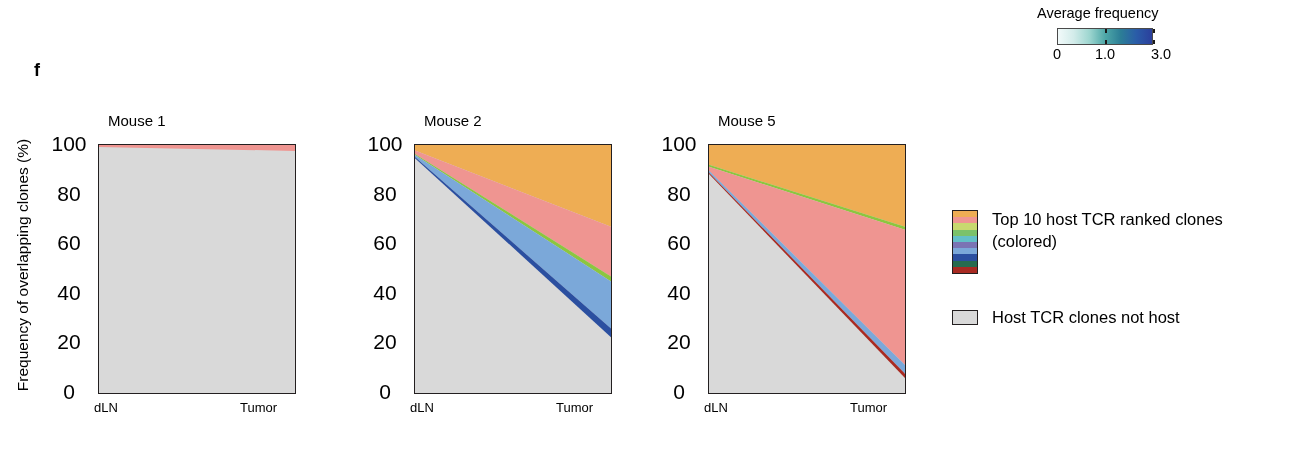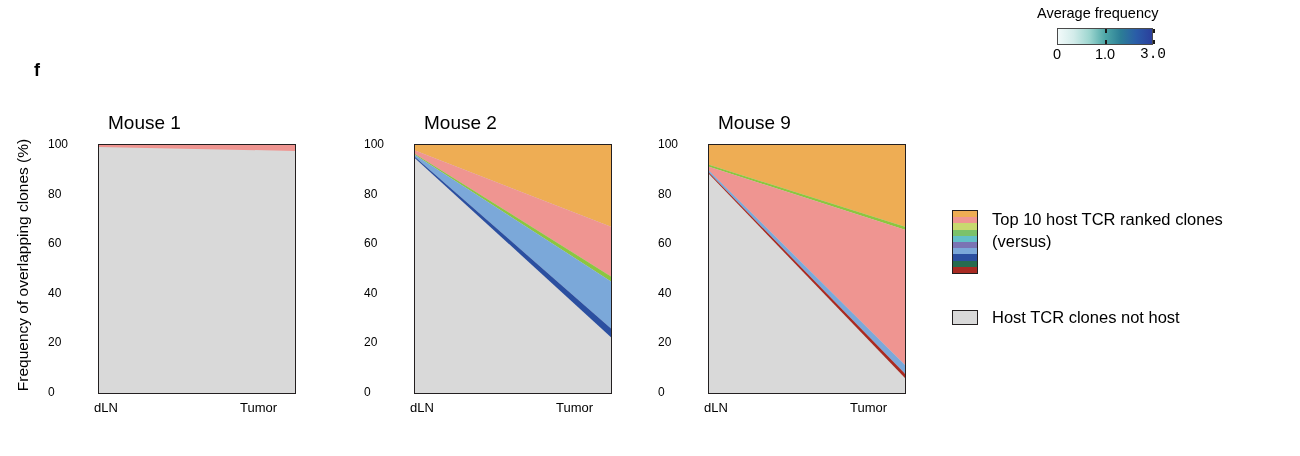--- a/index.html
+++ b/index.html
@@ -56,32 +56,32 @@
     transform-origin: 0 0;
     transform: rotate(-90deg) translate(-270px, 0);
     font-size: 15.5px;
     text-align: center;
     white-space: nowrap;
   }
 
   
   .plot-group { position: absolute; top: 0; left: 0; }
   .plot-title {
-    position: absolute; font-size: 19px; white-space: nowrap;
+    position: absolute; font-size: 15px; white-space: nowrap;
   }
   .plot-frame {
     position: absolute;
     border: 1.6px solid #231f20;
     box-sizing: content-box;
     background: #d9d9d9;
     overflow: hidden;
   }
   .plot-frame svg { display: block; }
   .ytick-label {
-    position: absolute; font-size: 12px; text-align: left;
+    position: absolute; font-size: 21px; text-align: center;
     transform: translateY(-50%); white-space: nowrap;
   }
   .xtick-label {
     position: absolute; font-size: 13px; white-space: nowrap;
   }
 
   
   #legend { position: absolute; left: 952px; top: 210px; }
   .legend-row { position: relative; }
   .legend-swatch-multi {
@@ -114,21 +114,21 @@
     <div id="colorbar-bar">
       <div id="colorbar-gradient" style="background: linear-gradient(to right, rgb(242, 250, 250), rgb(211, 236, 234), rgb(158, 214, 208), rgb(79, 168, 168), rgb(44, 126, 150), rgb(42, 92, 168), rgb(43, 63, 156));"></div>
     <div class="cbar-tickmark" style="left: 47.25px; top: 0px; height: 4px;"></div>
         <div class="cbar-tickmark" style="left: 47.25px; height: 4px; bottom: 0px;"></div>
         <div class="cbar-tickmark" style="left: 95.25px; top: 0px; height: 4px;"></div>
         <div class="cbar-tickmark" style="left: 95.25px; height: 4px; bottom: 0px;"></div>
       </div>
     <div id="colorbar-ticklabels">
         <span style="left: 0px;">0</span>
         <span style="left: 48px;">1.0</span>
-        <span style="left: 96px; font-family: Liberation Mono, monospace;">3.0</span>
+        <span style="left: 104px;">3.0</span>
       </div>
   </div>
 
   <div id="panel-letter">f</div>
 
   <div id="ylabel">Frequency of overlapping clones (%)</div>
 
   <div id="plots">
       <div class="plot-group">
         <div class="plot-title" style="left: 108px; top: 112px;">Mouse 1</div>
@@ -162,21 +162,21 @@
             <rect x="0" y="0" width="196" height="248" fill="#d9d9d9"></rect>
             <polygon points="0.00,0.00 196.00,0.00 196.00,81.84 0.00,5.46" fill="#eead54"></polygon>
             <polygon points="0.00,5.46 196.00,81.84 196.00,131.44 0.00,8.93" fill="#ef9591"></polygon>
             <polygon points="0.00,8.93 196.00,131.44 196.00,136.40 0.00,9.92" fill="#8cc63f"></polygon>
             <polygon points="0.00,9.92 196.00,136.40 196.00,183.52 0.00,11.90" fill="#7ba8d9"></polygon>
             <polygon points="0.00,11.90 196.00,183.52 196.00,192.20 0.00,13.14" fill="#2b4fa0"></polygon>
           </svg>
         </div>
       </div>
       <div class="plot-group">
-        <div class="plot-title" style="left: 718px; top: 112px;">Mouse 9</div>
+        <div class="plot-title" style="left: 718px; top: 112px;">Mouse 5</div>
         <div class="ytick-label" style="left: 658px; width: 42px; top: 392px;">0</div>
         <div class="ytick-label" style="left: 658px; width: 42px; top: 342.4px;">20</div>
         <div class="ytick-label" style="left: 658px; width: 42px; top: 292.8px;">40</div>
         <div class="ytick-label" style="left: 658px; width: 42px; top: 243.2px;">60</div>
         <div class="ytick-label" style="left: 658px; width: 42px; top: 193.6px;">80</div>
         <div class="ytick-label" style="left: 658px; width: 42px; top: 144px;">100</div>
         <div class="xtick-label" style="left: 704px; top: 400px;">dLN</div>
         <div class="xtick-label" style="left: 850px; top: 400px;">Tumor</div>
         <div class="plot-frame" style="left: 708px; top: 144px; width: 196px; height: 248px;">
           <svg width="196" height="248" viewBox="0 0 196 248">
@@ -200,21 +200,21 @@
           <div style="background: rgb(200, 217, 111);"></div>
           <div style="background: rgb(123, 194, 106);"></div>
           <div style="background: rgb(99, 192, 200);"></div>
           <div style="background: rgb(123, 116, 180);"></div>
           <div style="background: rgb(123, 168, 217);"></div>
           <div style="background: rgb(43, 79, 160);"></div>
           <div style="background: rgb(39, 107, 79);"></div>
           <div style="background: rgb(168, 42, 34);"></div>
         </div>
       <div class="legend-text" style="top:-2px;">Top 10 host TCR ranked clones</div>
-      <div class="legend-text" style="top:20px;">(versus)</div>
+      <div class="legend-text" style="top:20px;">(colored)</div>
     </div>
 
     <div class="legend-row" style="height:30px; margin-top:26px;">
       <div class="legend-swatch-gray"></div>
       <div class="legend-text" style="top:-4px;">Host TCR clones not host</div>
     </div>
 
   </div>
 
 </div>

